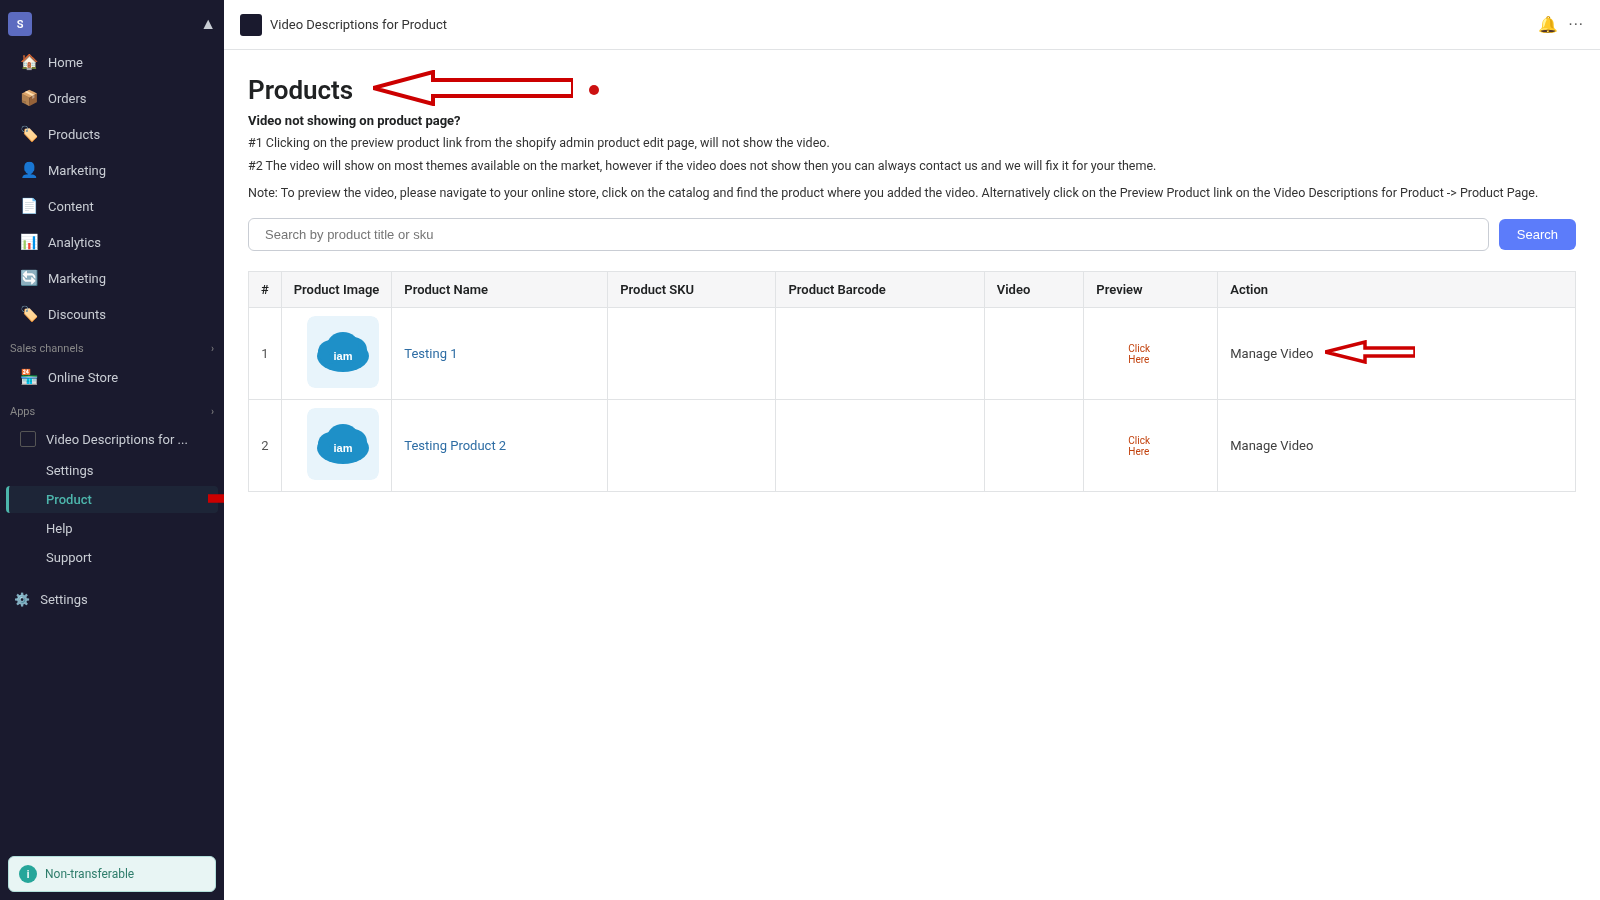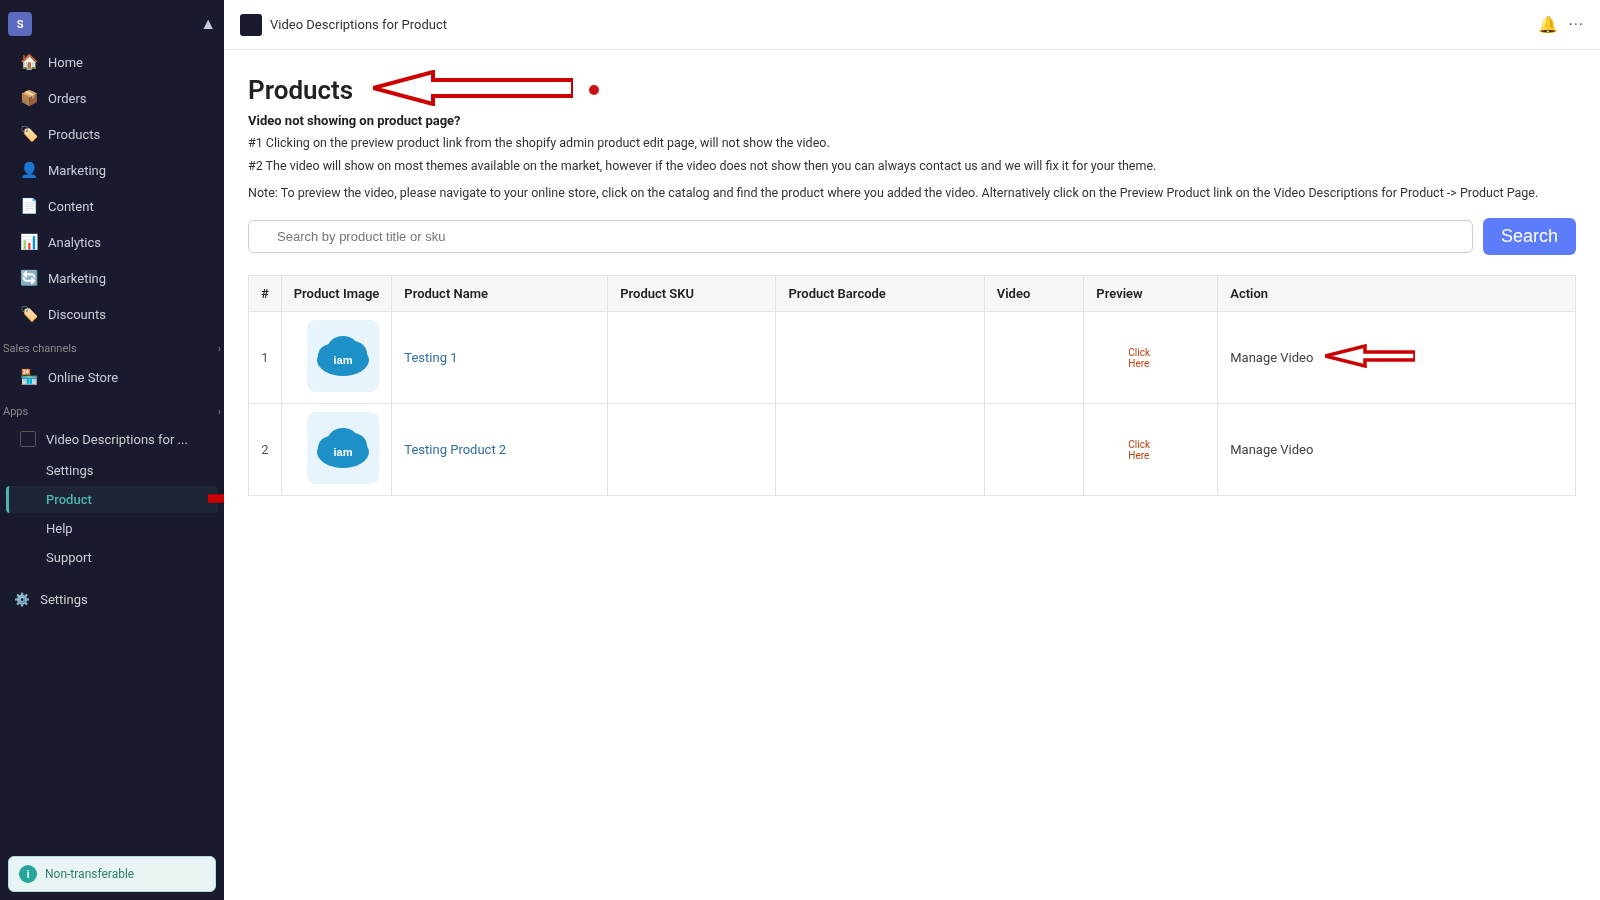--- a/index.html
+++ b/index.html
@@ -29,21 +29,21 @@
       width: 24px; height: 24px; background: #5c6bc0; border-radius: 4px; display: flex; align-items: center; justify-content: center; color: white; font-size: 11px;
     }
     .sidebar-scroll-btn {
       background: none; border: none; color: #c9cdd4; cursor: pointer; font-size: 16px;
     }
     .sidebar-nav-item {
       display: flex; align-items: center; gap: 10px; padding: 8px 14px; cursor: pointer; color: #c9cdd4; font-size: 13px; border-radius: 4px; margin: 1px 6px;
     }
     .sidebar-nav-icon { font-size: 15px; width: 18px; text-align: center; }
     .sidebar-section-label {
-      padding: 10px 3px 4px; font-size: 11px; color: #888; text-transform: none; display: flex; align-items: center; justify-content: space-between;
+      padding: 10px 10px 4px; font-size: 11px; color: #888; text-transform: none; display: flex; align-items: center; justify-content: space-between;
     }
     .sidebar-sub-item {
       padding: 6px 14px 6px 40px; cursor: pointer; color: #c9cdd4; font-size: 13px; border-radius: 4px; margin: 1px 6px;
     }
     .sidebar-sub-item.active { color: #4db6ac; font-weight: 500; border-left: 3px solid #4db6ac; padding-left: 37px; background: rgba(77,182,172,0.08); }
     .sidebar-bottom {
       margin-top: auto; padding: 8px;
     }
     .non-transferable-badge {
       background: #e8f5f4; border: 1px solid #b2dfdb; border-radius: 6px; padding: 8px 10px; display: flex; align-items: center; gap: 8px; color: #2e7d6b; font-size: 12px;
@@ -95,24 +95,24 @@
 
     .info-box { margin-bottom: 16px; }
     .info-box-title { font-weight: 700; font-size: 13px; color: #202223; margin-bottom: 6px; }
     .info-box p { font-size: 12.5px; color: #333; line-height: 1.5; margin-bottom: 4px; }
 
     
     .search-row {
       display: flex; gap: 10px; margin-bottom: 20px; align-items: center;
     }
     .search-input {
-      flex: 1; padding: 8px 28px; border: 1px solid #c9cdd4; border-radius: 6px; font-size: 13px; color: #333; outline: none;
+      flex: 1; padding: 8px 16px; border: 1px solid #c9cdd4; border-radius: 6px; font-size: 13px; color: #333; outline: none;
     }
     .search-btn {
-      background: #5c7cfa; color: #fff; border: none; border-radius: 6px; padding: 8px 18px; font-size: 18px; cursor: pointer; font-weight: 500;
+      background: #5c7cfa; color: #fff; border: none; border-radius: 6px; padding: 8px 18px; font-size: 13px; cursor: pointer; font-weight: 500;
     }
 
     
     .product-table {
       width: 100%; border-collapse: collapse; font-size: 13px;
     }
     .product-table th {
       background: #f6f6f7; border: 1px solid #e1e3e5; padding: 10px 12px; text-align: left; font-weight: 600; color: #202223; white-space: nowrap;
     }
     .product-table td {

